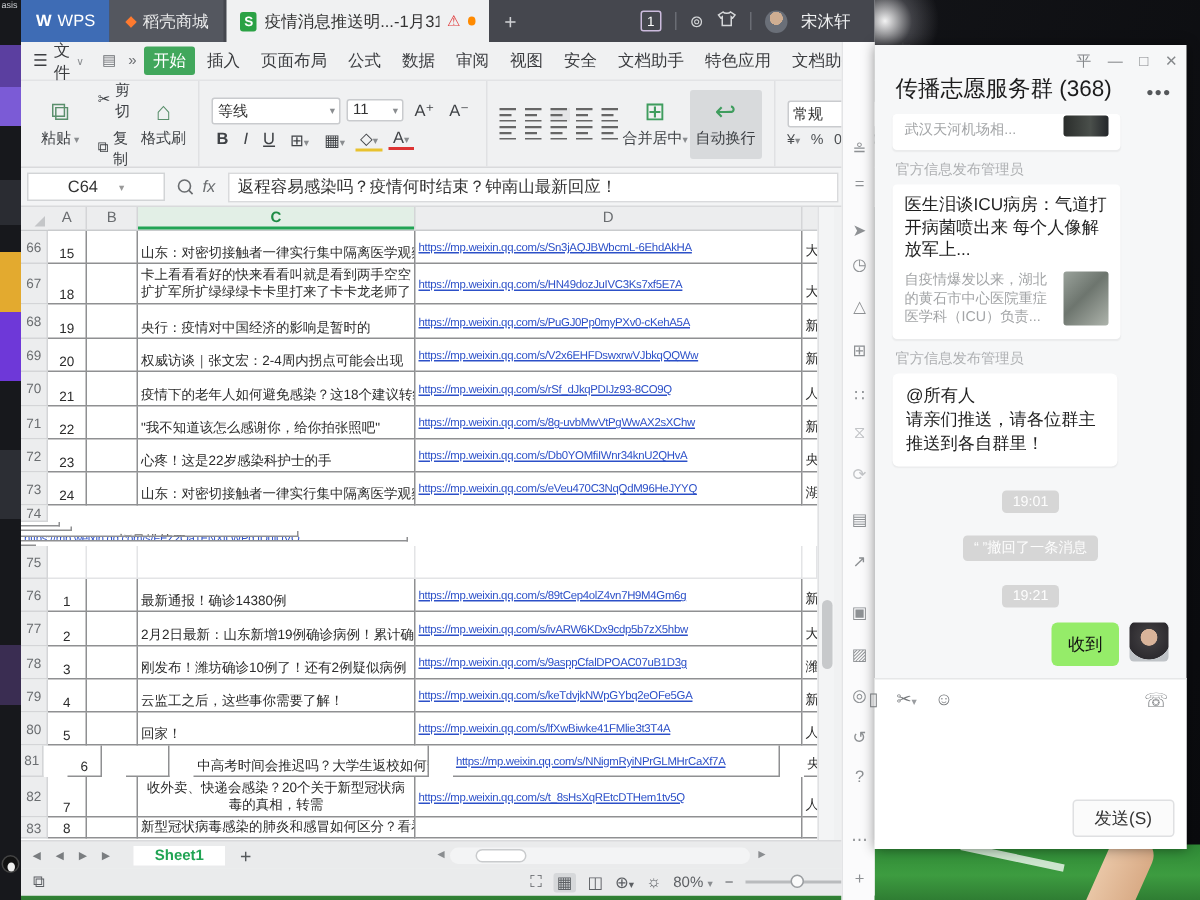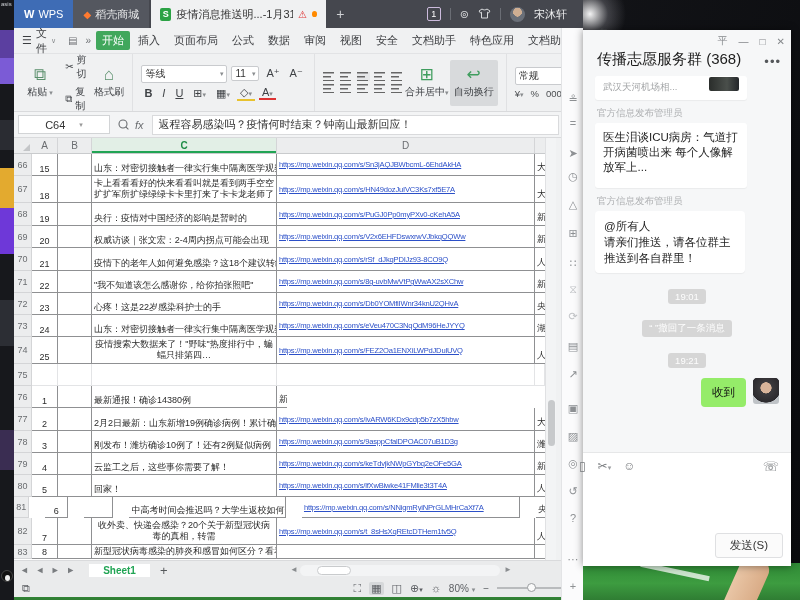--- a/index.html
+++ b/index.html
@@ -270,21 +270,21 @@
         </div>
       </div>
 
       <div class="rgrp">
         <div class="fnt">
           <div class="frow">
             <div class="dd" style="width:86px;">
                 <span>等线</span>
                 <span class="ar">▾</span>
               </div>
-            <div class="dd" style="width:28px;">
+            <div class="dd" style="width:38px;">
                 <span>11</span>
                 <span class="ar">▾</span>
               </div>
             <span class="fbtn">A⁺</span>
             <span class="fbtn">A⁻</span>
           </div>
           <div class="frow">
             <span class="fbtn" style="font-weight:bold;">B</span>
             <span class="fbtn" style="font-style:italic;">I</span>
             <span class="fbtn" style="text-decoration:underline;">U</span>
@@ -438,21 +438,21 @@
         <div class="grow" style="height: 22px;">
           <div class="rn">73</div>
           <div class="ca cA">24</div>
           <div class="ca cB"></div>
           <div class="ca cC">山东：对密切接触者一律实行集中隔离医学观察</div>
           <div class="ca cD">
             <a class="lnk">https://mp.weixin.qq.com/s/eVeu470C3NqQdM96HeJYYQ</a>
           </div>
           <div class="ca cE">湖</div>
         </div>
-        <div class="grow" style="height: 27px;">
+        <div class="grow" style="height: 27px; flex-direction: column;">
           <div class="rn">74</div>
           <div class="ca cA">25</div>
           <div class="ca cB"></div>
           <div class="ca cC wrap">疫情搜索大数据来了！"野味"热度排行中，蝙蝠只排第四…</div>
           <div class="ca cD">
             <a class="lnk">https://mp.weixin.qq.com/s/FEZ2Oa1ENXiLWPdJDulUVQ</a>
           </div>
           <div class="ca cE">人</div>
         </div>
         <div class="grow blank" style="height: 22px;">
@@ -461,20 +461,23 @@
           <div class="ca cB"></div>
           <div class="ca cC"></div>
           <div class="ca cD"></div>
           <div class="ca cE"></div>
         </div>
         <div class="grow" style="height: 22px;">
           <div class="rn">76</div>
           <div class="ca cA">1</div>
           <div class="ca cB"></div>
           <div class="ca cC">最新通报！确诊14380例</div>
+          <div class="ca cD">
+            <a class="lnk">https://mp.weixin.qq.com/s/89tCep4olZ4vn7H9M4Gm6g</a>
+          </div>
           <div class="ca cE">新</div>
         </div>
         <div class="grow" style="height: 23px;">
           <div class="rn">77</div>
           <div class="ca cA">2</div>
           <div class="ca cB"></div>
           <div class="ca cC">2月2日最新：山东新增19例确诊病例！累计确诊225例</div>
           <div class="ca cD">
             <a class="lnk">https://mp.weixin.qq.com/s/ivARW6KDx9cdp5b7zX5hbw</a>
           </div>
@@ -604,20 +607,24 @@
     <div class="wxmore">•••</div>
 
     <div class="chat" id="chatarea">
         <div class="wx-card clip">
           <div class="wx-desc">武汉天河机场相...</div>
           <div class="wx-thumb sm"></div>
         </div>
         <div class="wx-label">官方信息发布管理员</div>
         <div class="wx-card">
           <div class="wx-ct">医生泪谈ICU病房：气道打开病菌喷出来 每个人像解放军上...</div>
+          <div class="wx-row">
+            <div class="wx-desc">自疫情爆发以来，湖北的黄石市中心医院重症医学科（ICU）负责...</div>
+            <div class="wx-thumb"></div>
+          </div>
         </div>
         <div class="wx-label">官方信息发布管理员</div>
         <div class="wx-bubble">@所有人
 请亲们推送，请各位群主推送到各自群里！</div>
         <div class="wx-center"><span class="wx-pill">19:01</span></div>
         <div class="wx-center"><span class="wx-pill">“ ”撤回了一条消息</span></div>
         <div class="wx-center"><span class="wx-pill">19:21</span></div>
         <div class="wx-out">
           <div class="wx-green">收到</div>
           <div class="wx-avatar"></div>

